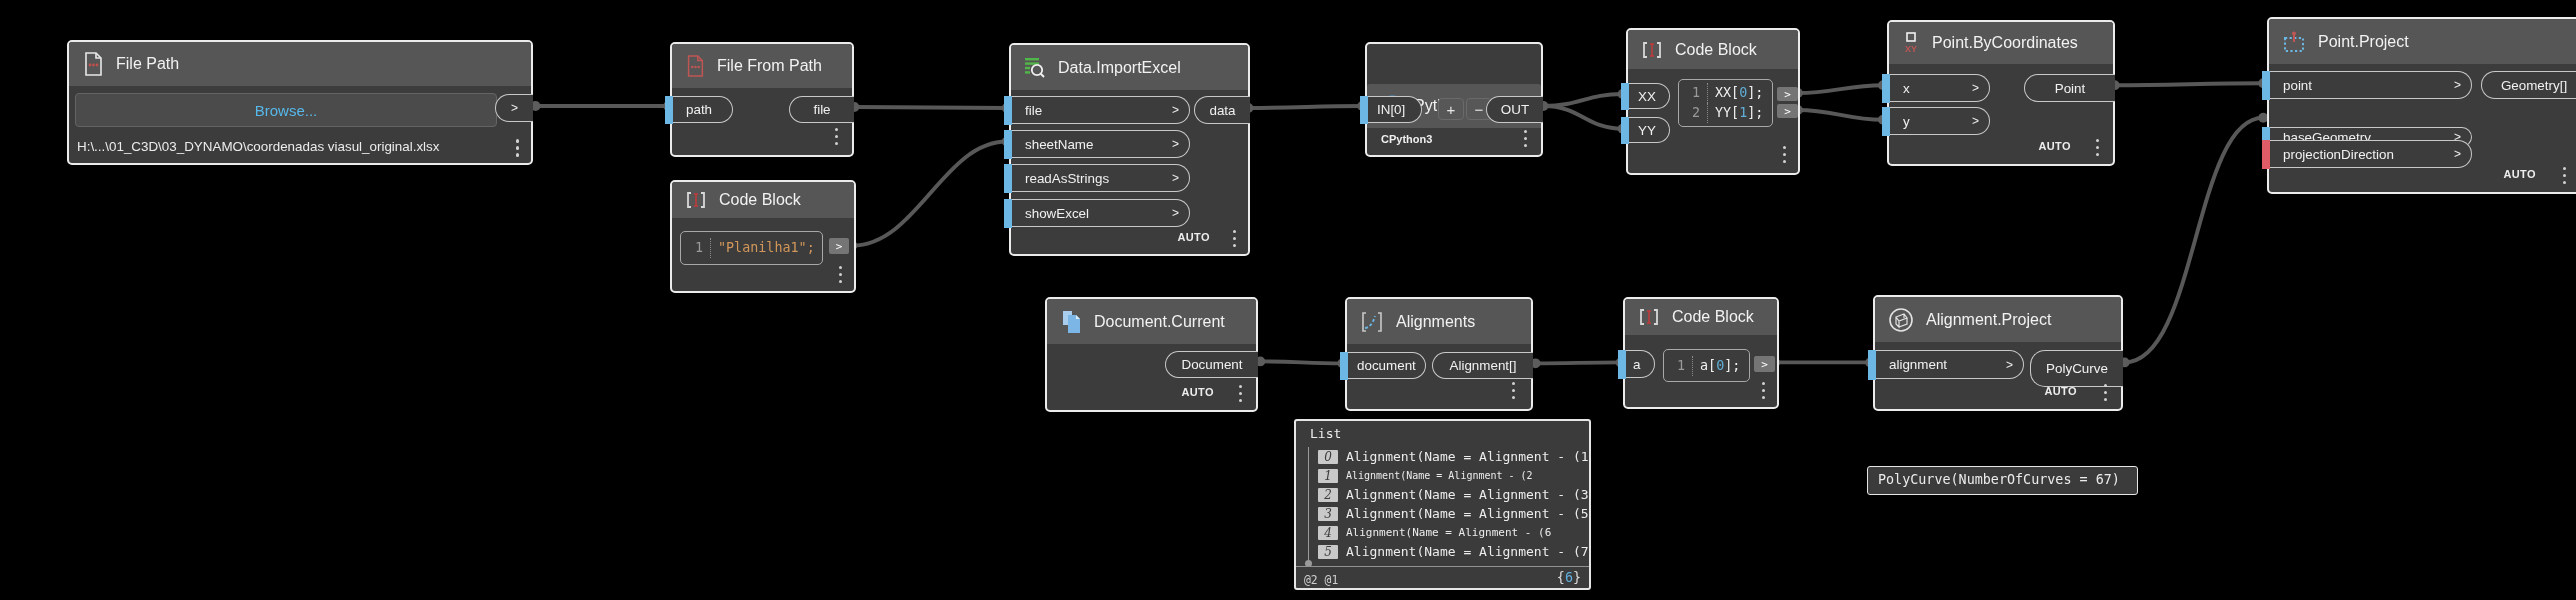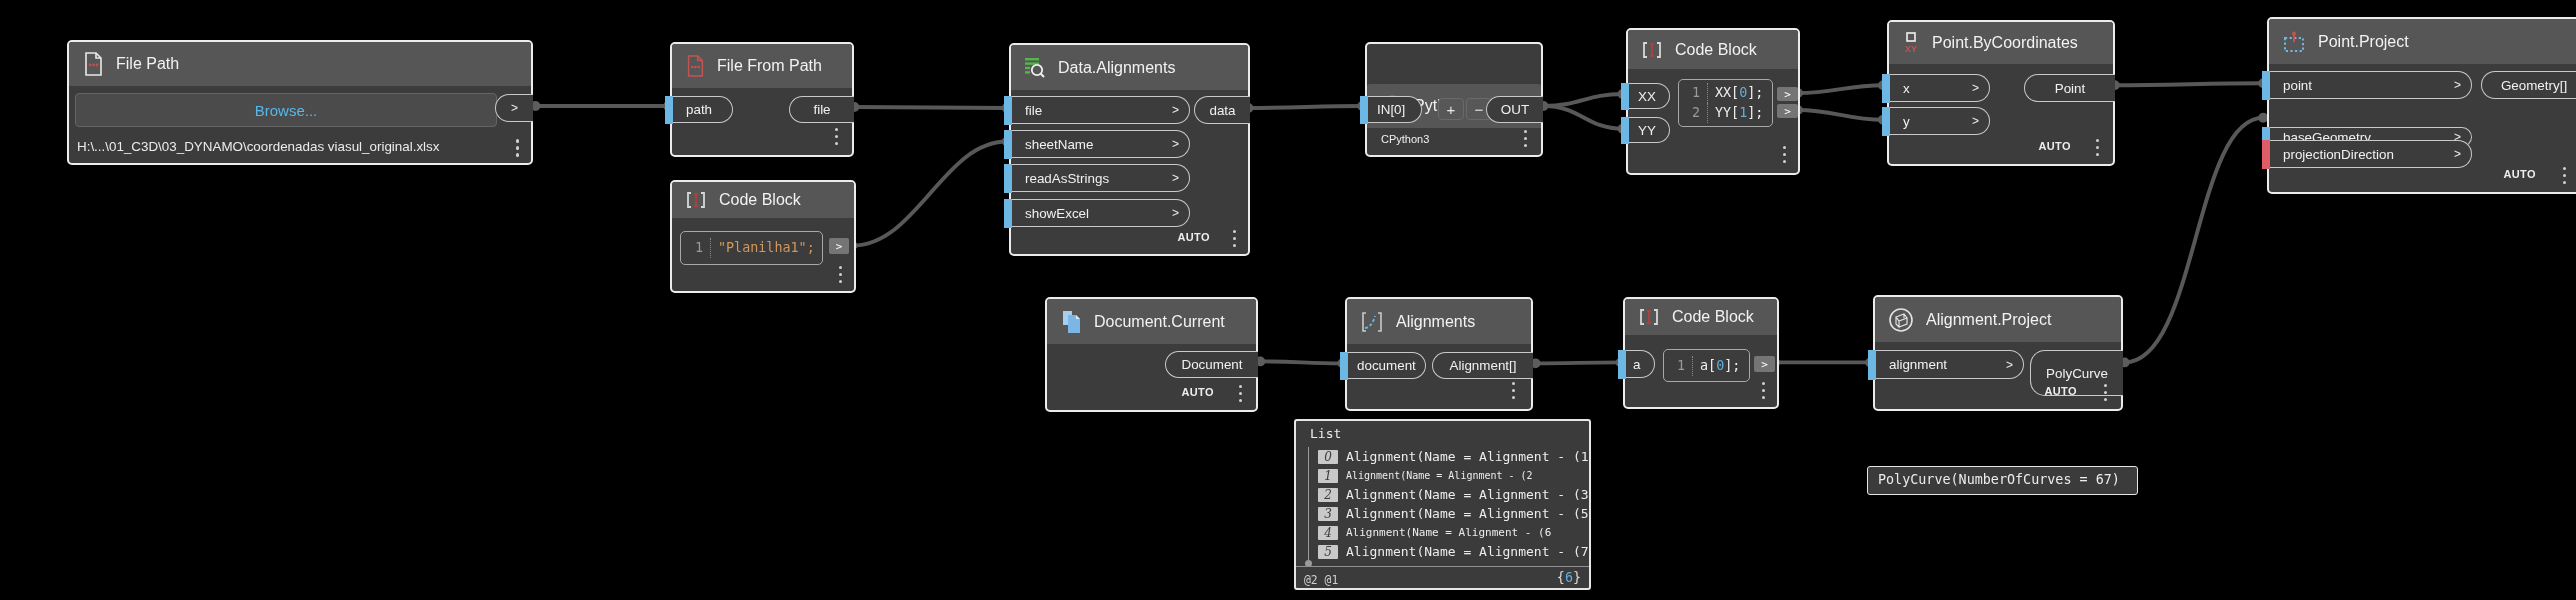--- a/index.html
+++ b/index.html
@@ -29,21 +29,21 @@
   .cline{display:flex;align-items:center;line-height:20px;white-space:pre;}
   .lno{color:#9a9a9a;min-width:16px;text-align:right;padding-right:7px;
        border-right:1px dotted #8a8a8a;margin-right:7px;}
   .str{color:#d2975a;} .numlit{color:#61afd8;}
   .kebab{position:absolute;display:flex;flex-direction:column;gap:3.5px;}
   .kebab i{width:3.5px;height:3.5px;border-radius:50%;background:#d2d2d2;}
   .auto{position:absolute;font-size:11px;font-weight:bold;color:#ededed;letter-spacing:0.4px;}
   .browse{position:absolute;background:#4b4b4b;border:1px solid #646464;border-radius:4px;
           color:#57b8ea;font-size:15px;display:flex;align-items:center;justify-content:center;}
   .pathtext{position:absolute;color:#ececec;font-size:13.4px;white-space:nowrap;}
-  .engine{position:absolute;color:#f0f0f0;font-size:11px;font-weight:normal;}
+  .engine{position:absolute;color:#f0f0f0;font-size:11px;font-weight:bold;}
   .pm{position:absolute;background:#575757;border:1px solid #6a6a6a;border-radius:4px;
       color:#e8e8e8;font-size:15px;display:flex;align-items:center;justify-content:center;}
   .bubble{position:absolute;background:#3b3b3b;border:2px solid #e6e6e6;border-radius:3px;
           box-sizing:border-box;font-family:"DejaVu Sans Mono",monospace;color:#ececec;
           overflow:hidden;z-index:2;}
   .rootlbl{position:absolute;left:14px;top:5px;font-size:13px;}
   .guide{position:absolute;left:12px;top:26px;width:1px;height:113px;background:#9a9a9a;}
   .guidedot{position:absolute;left:9px;top:139px;width:7px;height:7px;border-radius:50%;background:#9a9a9a;}
   .litems{position:absolute;left:22px;top:26px;right:0;}
   .litem{display:flex;align-items:center;height:19px;white-space:nowrap;}
@@ -177,21 +177,21 @@
   <div class="node" style="left:1009px;top:43px;width:241px;height:213px;">
     <div class="hdr" style="height:45px;">
       <svg width="24" height="24" viewBox="0 0 24 24">
         <rect x="2" y="2" width="14" height="2.4" fill="#51b748"></rect>
           <rect x="2" y="6.4" width="14" height="2.4" fill="#51b748"></rect>
         <rect x="2" y="10.8" width="5" height="2.4" fill="#51b748"></rect>
           <rect x="2" y="15.2" width="5" height="2.4" fill="#51b748"></rect>
         <circle cx="14" cy="14" r="5.2" fill="none" stroke="#f0f0f0" stroke-width="1.8"></circle>
         <path d="M17.8 17.8 L21 21" stroke="#f0f0f0" stroke-width="2"></path>
       </svg>
-      <span class="ttl">Data.Alignments</span>
+      <span class="ttl">Data.ImportExcel</span>
     </div>
     <div class="port pin" style="top:51px;width:181px;height:28px;">
       <span class="bar"></span>
       <span>file</span>
       <span class="chev">&gt;</span>
     </div>
     <div class="port pin" style="top:85px;width:181px;height:28px;">
       <span class="bar"></span>
       <span>sheetName</span>
       <span class="chev">&gt;</span>
@@ -421,21 +421,21 @@
         <circle cx="14" cy="14" r="11" fill="none" stroke="#e2e2e2" stroke-width="1.6"></circle>
         <path d="M9 11 L17 8 L20 12 L12 15 Z M9 11 L9 18 L12 21 L12 15 M20 12 L20 18 L12 21 M17 8 L17 12" fill="none" stroke="#e2e2e2" stroke-width="1.2"></path>
       </svg>
       <span class="ttl">Alignment.Project</span>
     </div>
     <div class="port pin" style="top:53px;width:151px;height:29px;">
       <span class="bar"></span>
       <span>alignment</span>
       <span class="chev">&gt;</span>
     </div>
-    <div class="port pout" style="top:53px;width:93px;height:46px;">
+    <div class="port pout" style="top:53px;width:93px;height:37px;">
       <span>PolyCurve</span>
     </div>
     <div class="auto" style="right:44px;bottom:12px;">AUTO</div>
     <div class="kebab" style="right:14px;bottom:8px;">
         <i></i>
         <i></i>
         <i></i>
       </div>
   </div>
 

